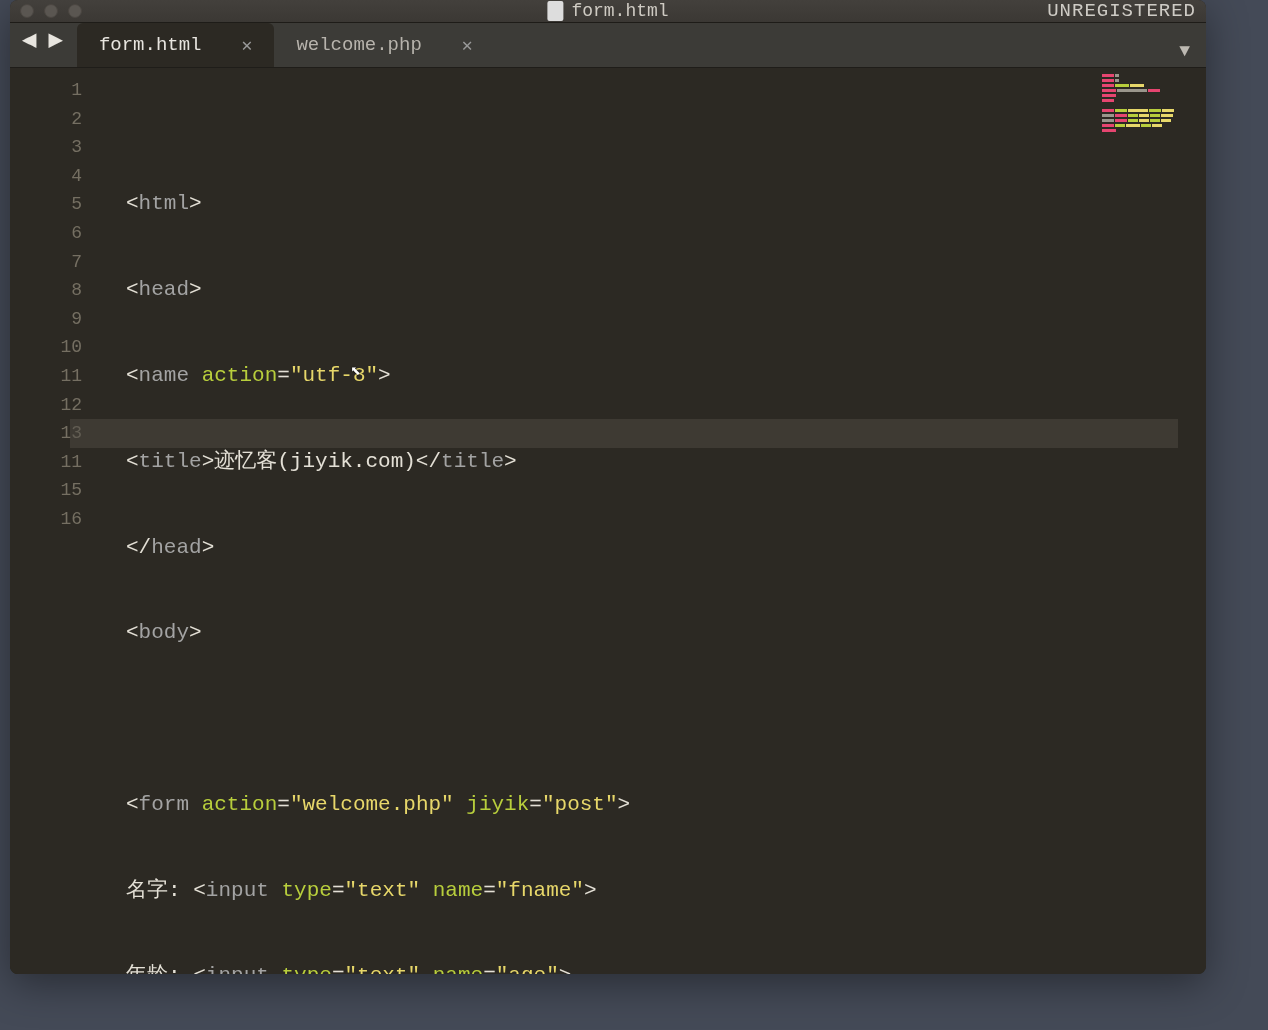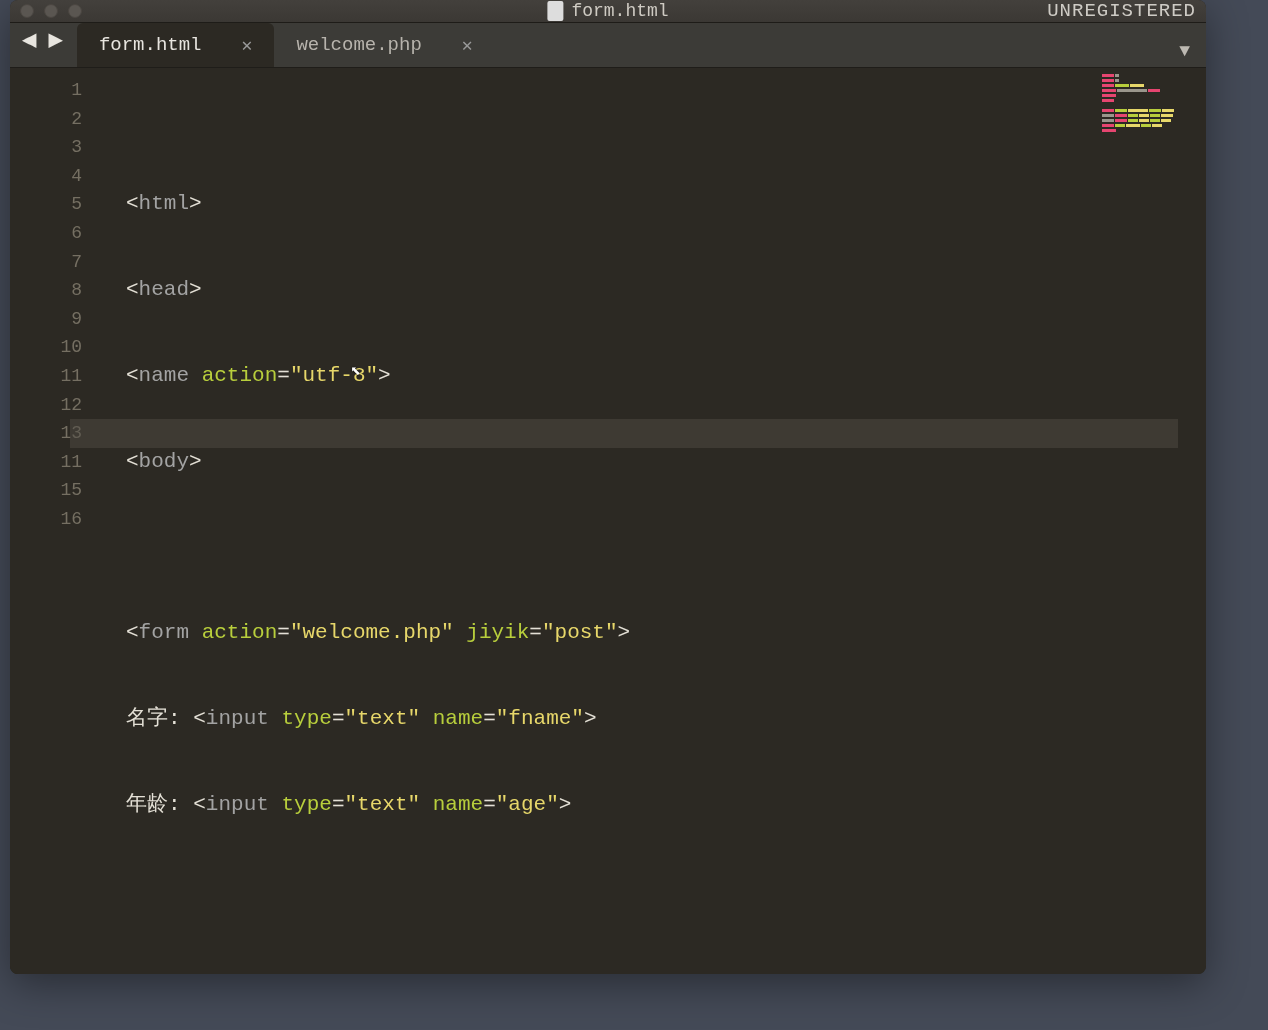--- a/index.html
+++ b/index.html
@@ -247,20 +247,22 @@
       <div>15</div>
       <div>16</div>
     </div>
 
     <div class="code">
       <div class="line-highlight" style="top: calc(8px + 12 * 28.6px);"></div>
 
       <div class="line"><span class="punct">&lt;</span><span class="tag">html</span><span class="punct">&gt;</span></div>
       <div class="line"><span class="punct">&lt;</span><span class="tag">head</span><span class="punct">&gt;</span></div>
       <div class="line"><span class="punct">&lt;</span><span class="tag">name</span> <span class="attr">action</span><span class="punct">=</span><span class="string">"utf-8"</span><span class="punct">&gt;</span></div>
+      <div class="line"><span class="punct">&lt;</span><span class="tag">title</span><span class="punct">&gt;</span><span class="text">迹忆客(jiyik.com)</span><span class="punct">&lt;/</span><span class="tag">title</span><span class="punct">&gt;</span></div>
+      <div class="line"><span class="punct">&lt;/</span><span class="tag">head</span><span class="punct">&gt;</span></div>
       <div class="line"><span class="punct">&lt;</span><span class="tag">body</span><span class="punct">&gt;</span></div>
       <div class="line"> </div>
       <div class="line"><span class="punct">&lt;</span><span class="tag">form</span> <span class="attr">action</span><span class="punct">=</span><span class="string">"welcome.php"</span> <span class="attr">jiyik</span><span class="punct">=</span><span class="string">"post"</span><span class="punct">&gt;</span></div>
       <div class="line"><span class="text">名字: </span><span class="punct">&lt;</span><span class="tag">input</span> <span class="attr">type</span><span class="punct">=</span><span class="string">"text"</span> <span class="attr">name</span><span class="punct">=</span><span class="string">"fname"</span><span class="punct">&gt;</span></div>
       <div class="line"><span class="text">年龄: </span><span class="punct">&lt;</span><span class="tag">input</span> <span class="attr">type</span><span class="punct">=</span><span class="string">"text"</span> <span class="attr">name</span><span class="punct">=</span><span class="string">"age"</span><span class="punct">&gt;</span></div>
       
       
       
       
       

